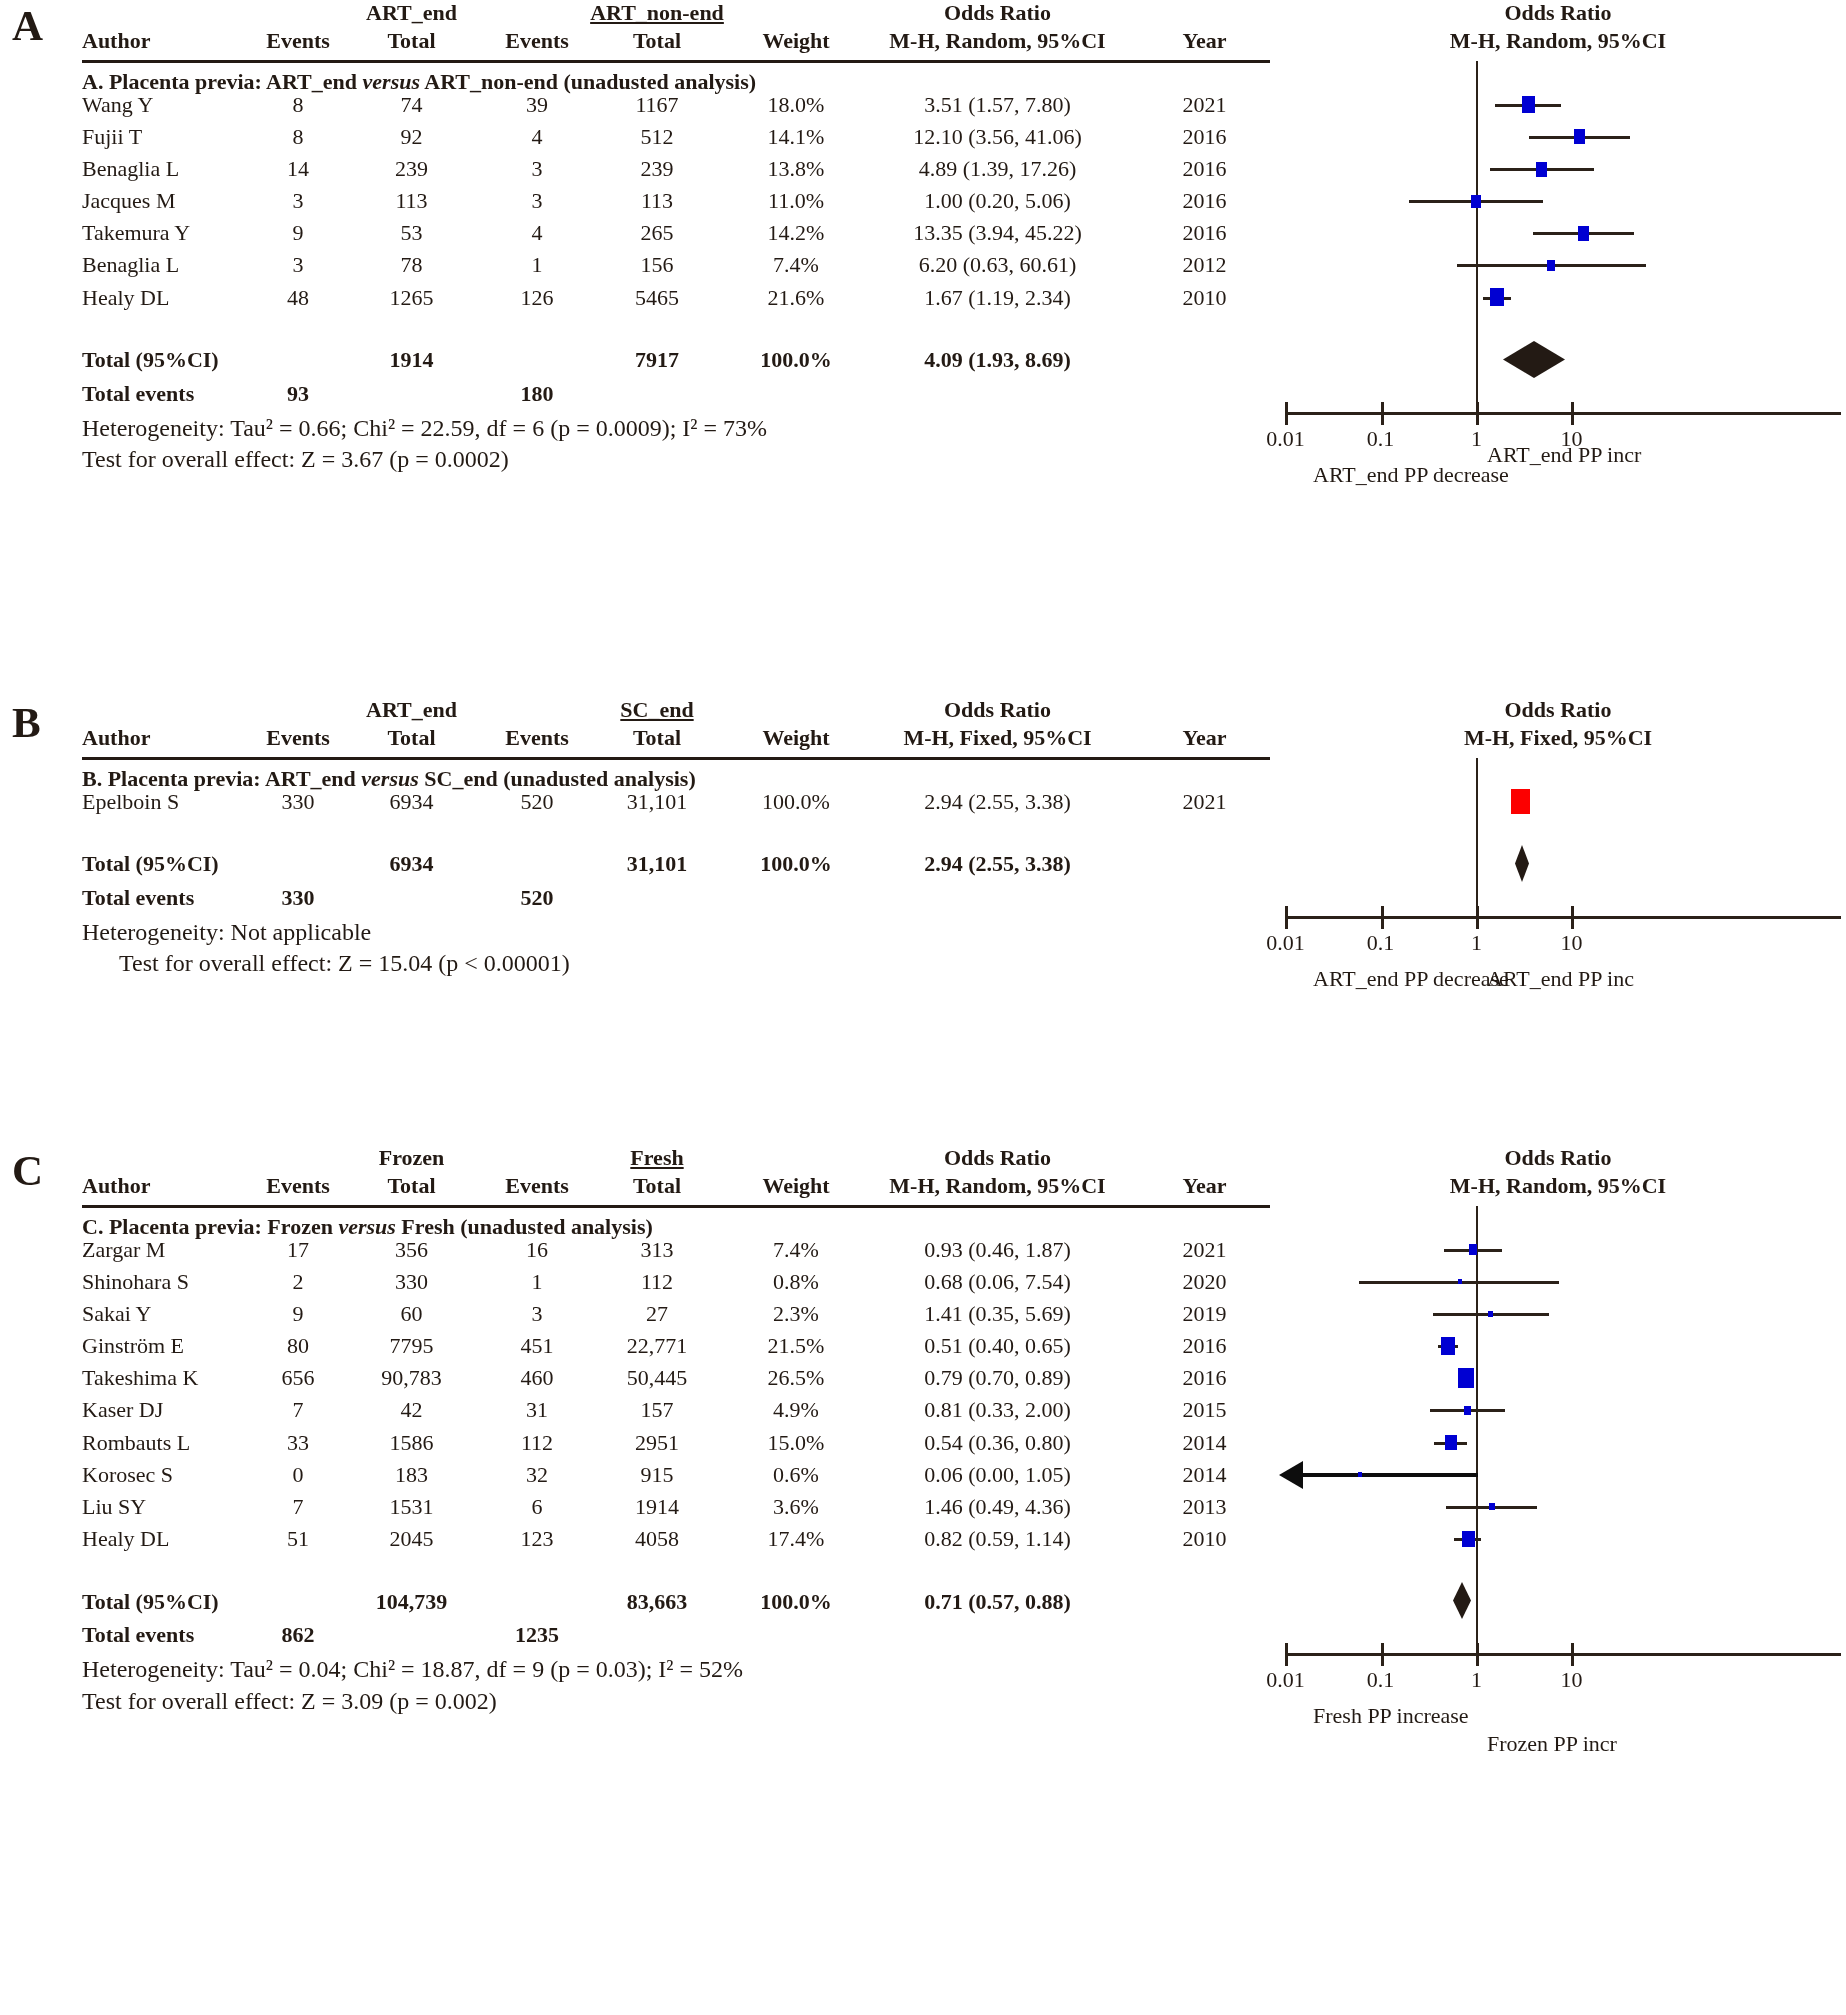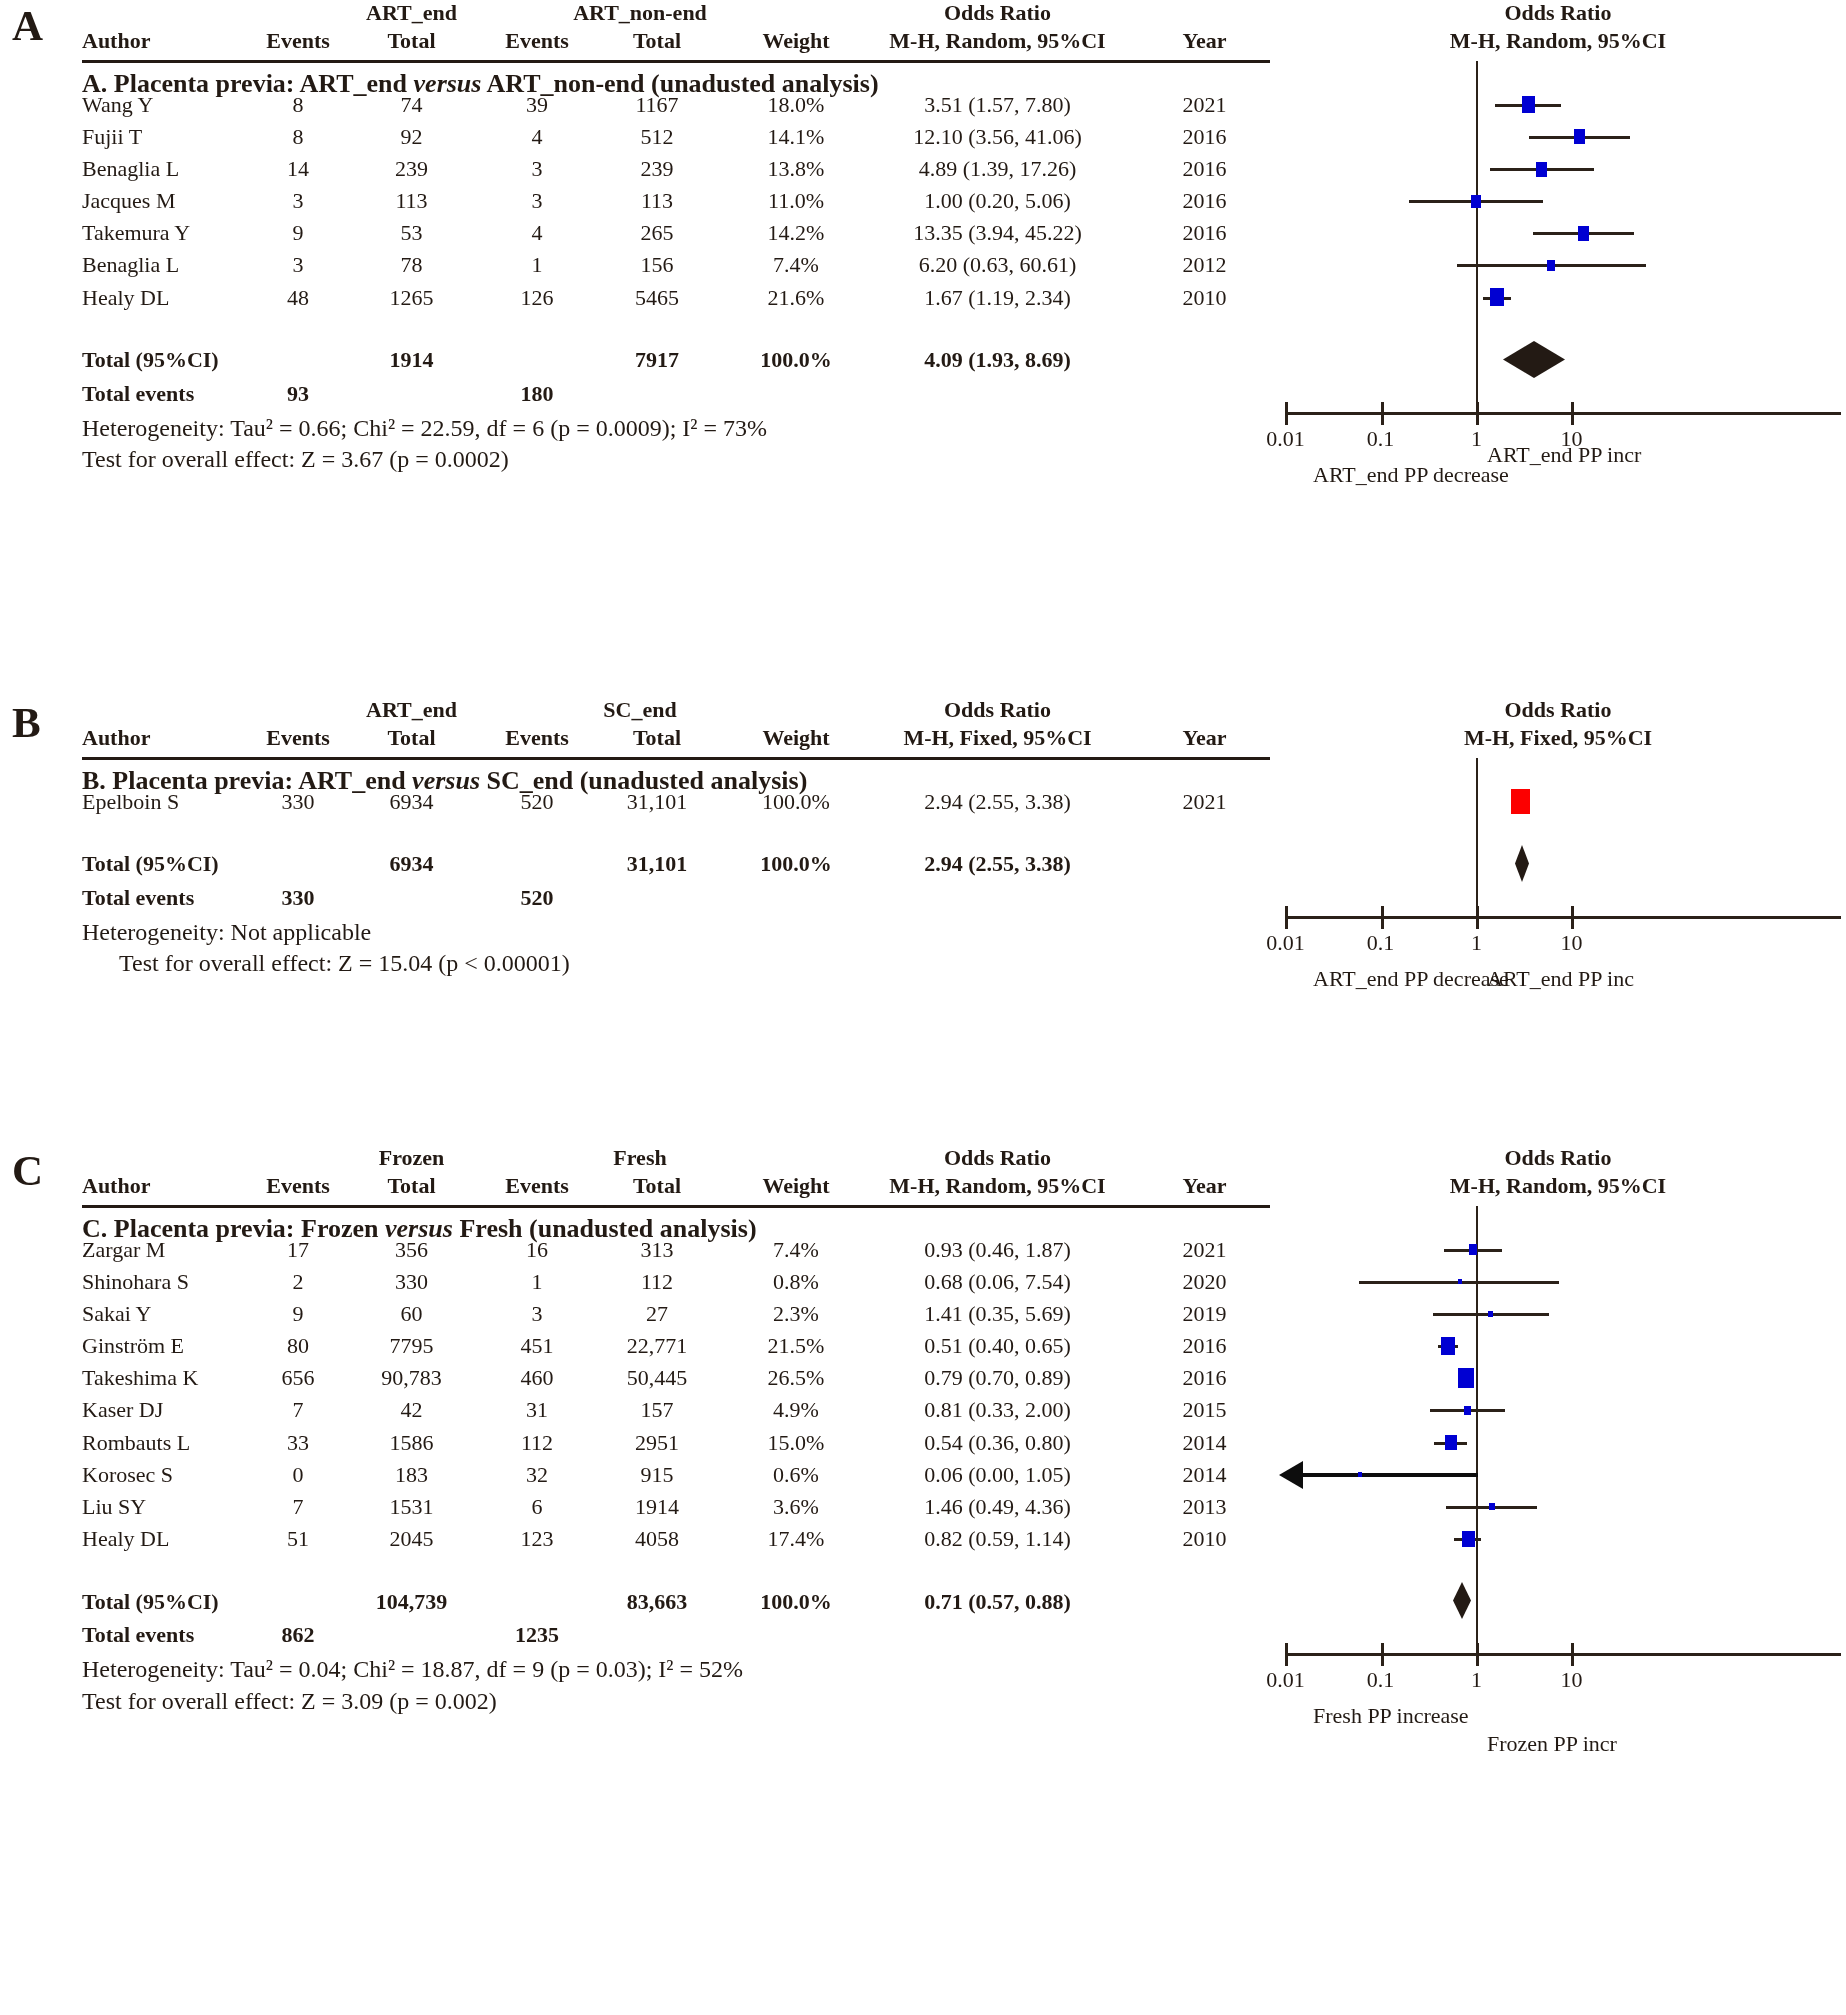--- a/index.html
+++ b/index.html
@@ -16,38 +16,38 @@
     font-size:43px;font-weight:bold;line-height:1;
     font-family:"Liberation Serif","DejaVu Serif",serif;
   }
   
   .tbl{position:absolute;left:82px;top:0;width:1188px;}
   .hrow{position:relative;height:74px;}
   .grp{position:absolute;text-align:center;font-size:22px;font-weight:bold;top:0;}
   .hcell{position:absolute;text-align:center;font-size:22px;font-weight:bold;top:28px;}
   .hcell.left{text-align:left;}
   .rule{position:absolute;left:0;width:1188px;height:0;border-top:2.7px solid #231a14;border-bottom:1.1px solid #231a14;}
-  .subtitle{position:absolute;left:0;font-size:26px;font-weight:bold;white-space:nowrap;}
+  .subtitle{position:absolute;left:0;font-size:22px;font-weight:bold;white-space:nowrap;}
   .subtitle i{font-style:italic;}
   .row{position:absolute;left:0;width:1188px;height:26px;}
   .c{position:absolute;font-size:22px;text-align:center;white-space:nowrap;}
   .c.name{text-align:left;}
   .c.b{font-weight:bold;}
   .statline{position:absolute;left:0;font-size:24px;white-space:nowrap;}
   
   .col-author{left:0px;width:164px;}
   .col-ev1{left:164px;width:104px;}
   .col-tot1{left:267px;width:125px;}
   .col-ev2{left:403px;width:104px;}
   .col-tot2{left:507px;width:136px;}
   .col-wt{left:654px;width:120px;}
   .col-or{left:774px;width:283px;}
   .col-yr{left:1068px;width:109px;}
   .grp1{left:267px;width:125px;}
-  .grp2{left:490px;width:136px;}
+  .grp2{left:507px;width:136px;text-decoration:underline;}
   .grpor{left:774px;width:283px;}
   
   .forest{position:absolute;left:1270px;top:0;width:576px;height:100%;}
   .fhead{position:absolute;width:100%;text-align:center;font-size:22px;font-weight:bold;}
   .fzero{position:absolute;width:1.6px;background:#2b2119;}
   .ci{position:absolute;height:2.7px;background:#2b2119;}
   .marker{position:absolute;}
   .marker.blue{background:#0000d2;}
   .marker.red{background:#fc0000;}
   .diamond{position:absolute;background:#231a14;

